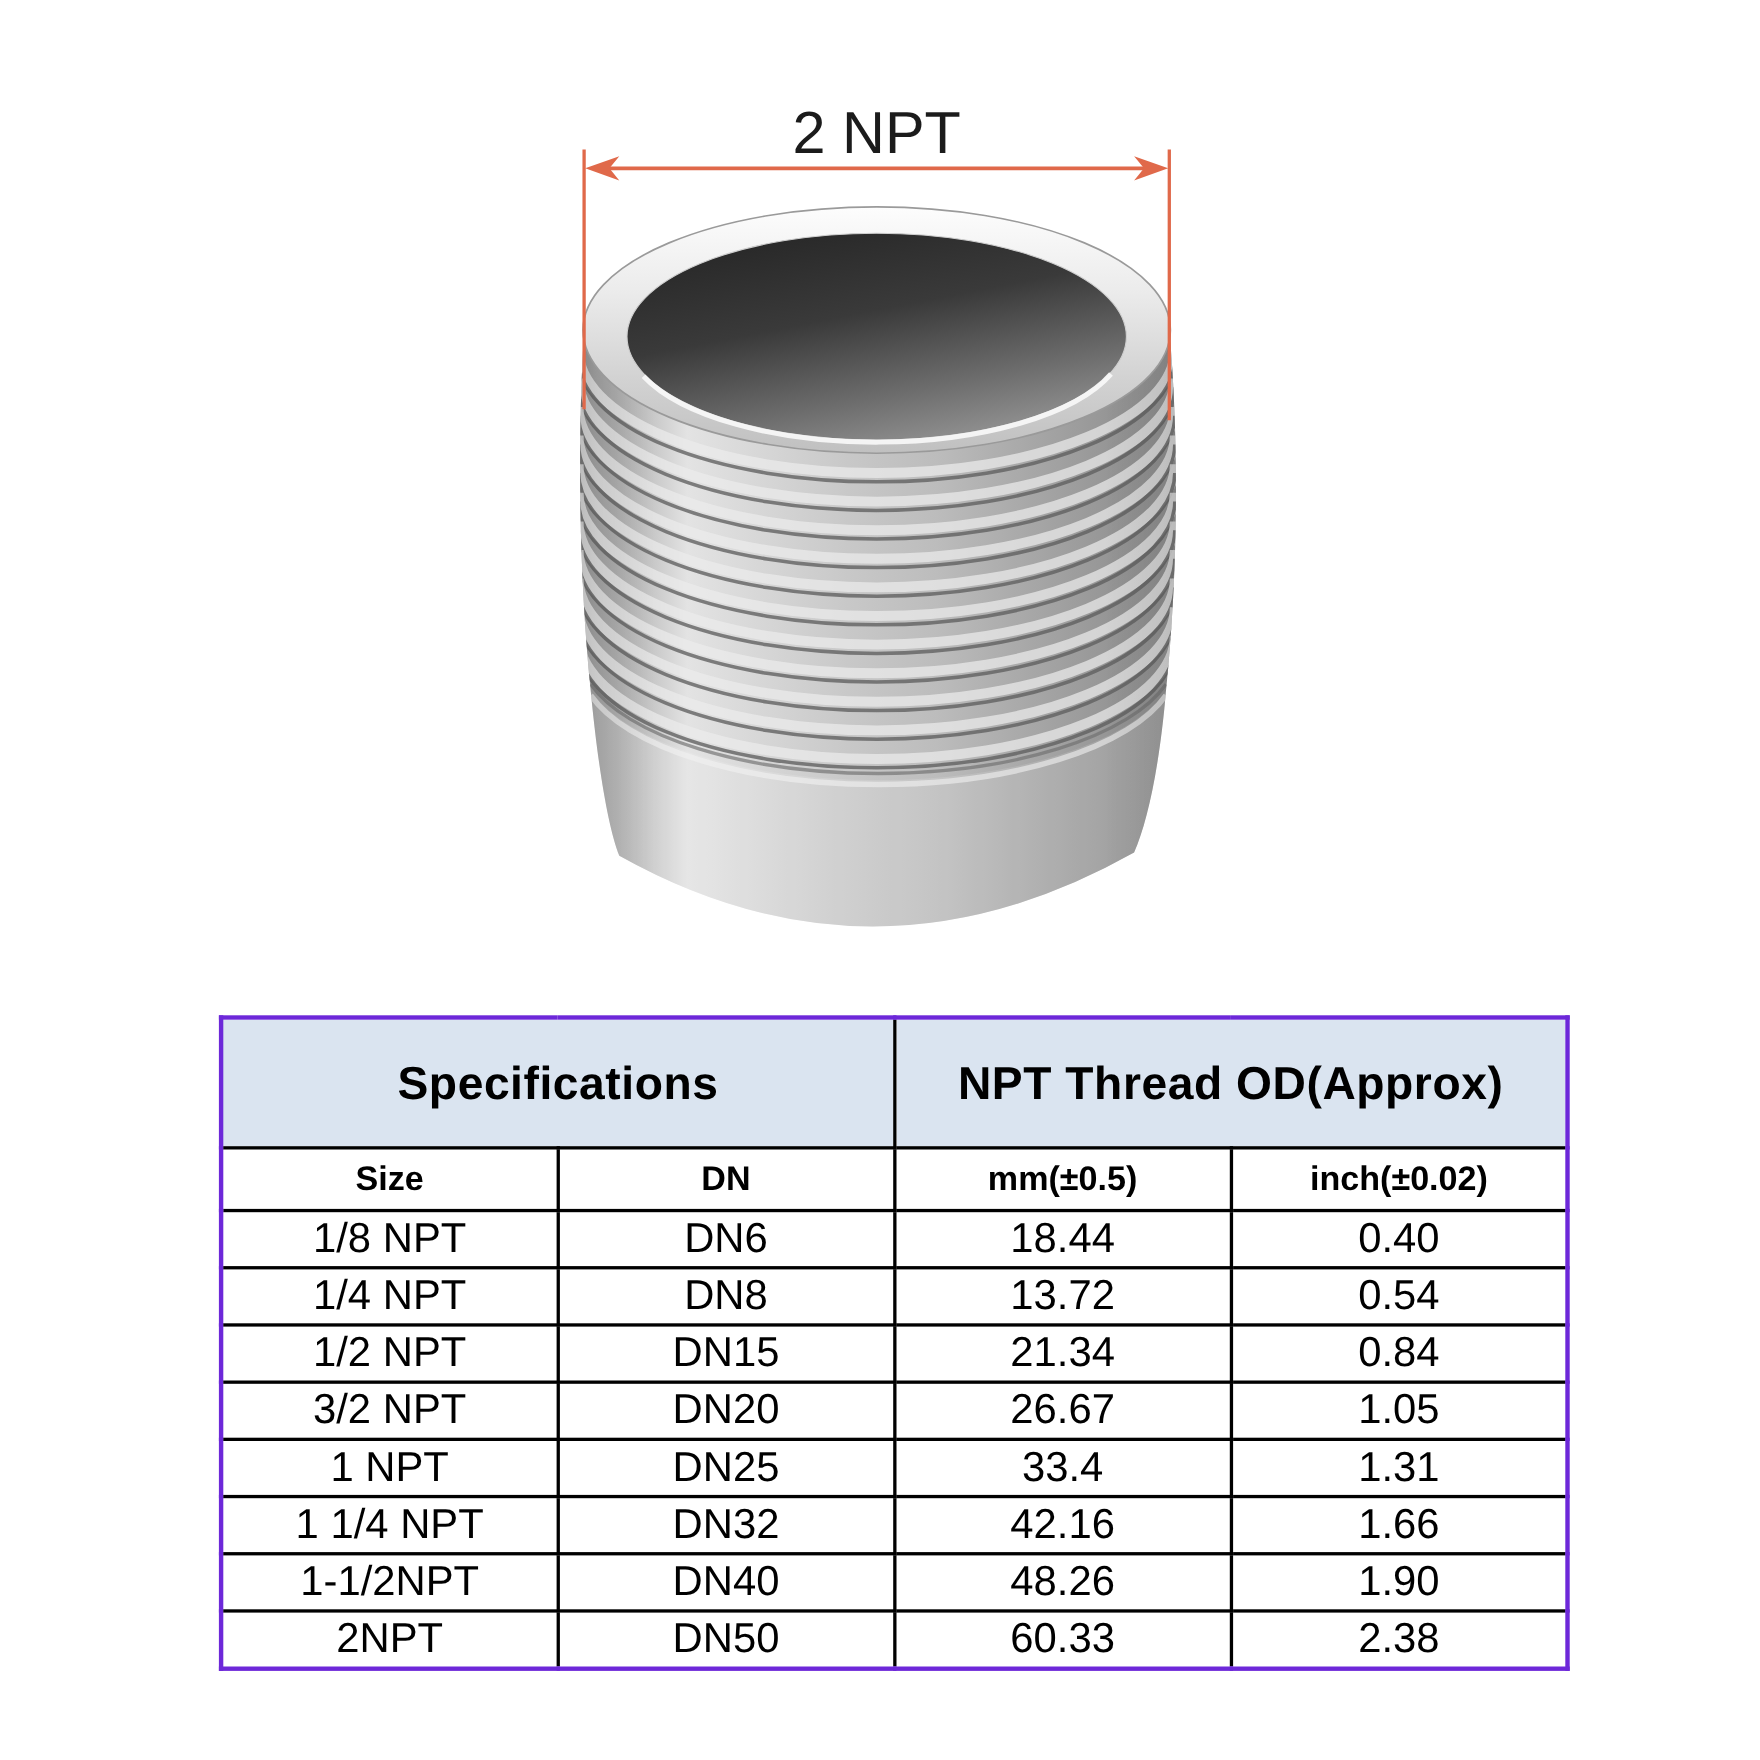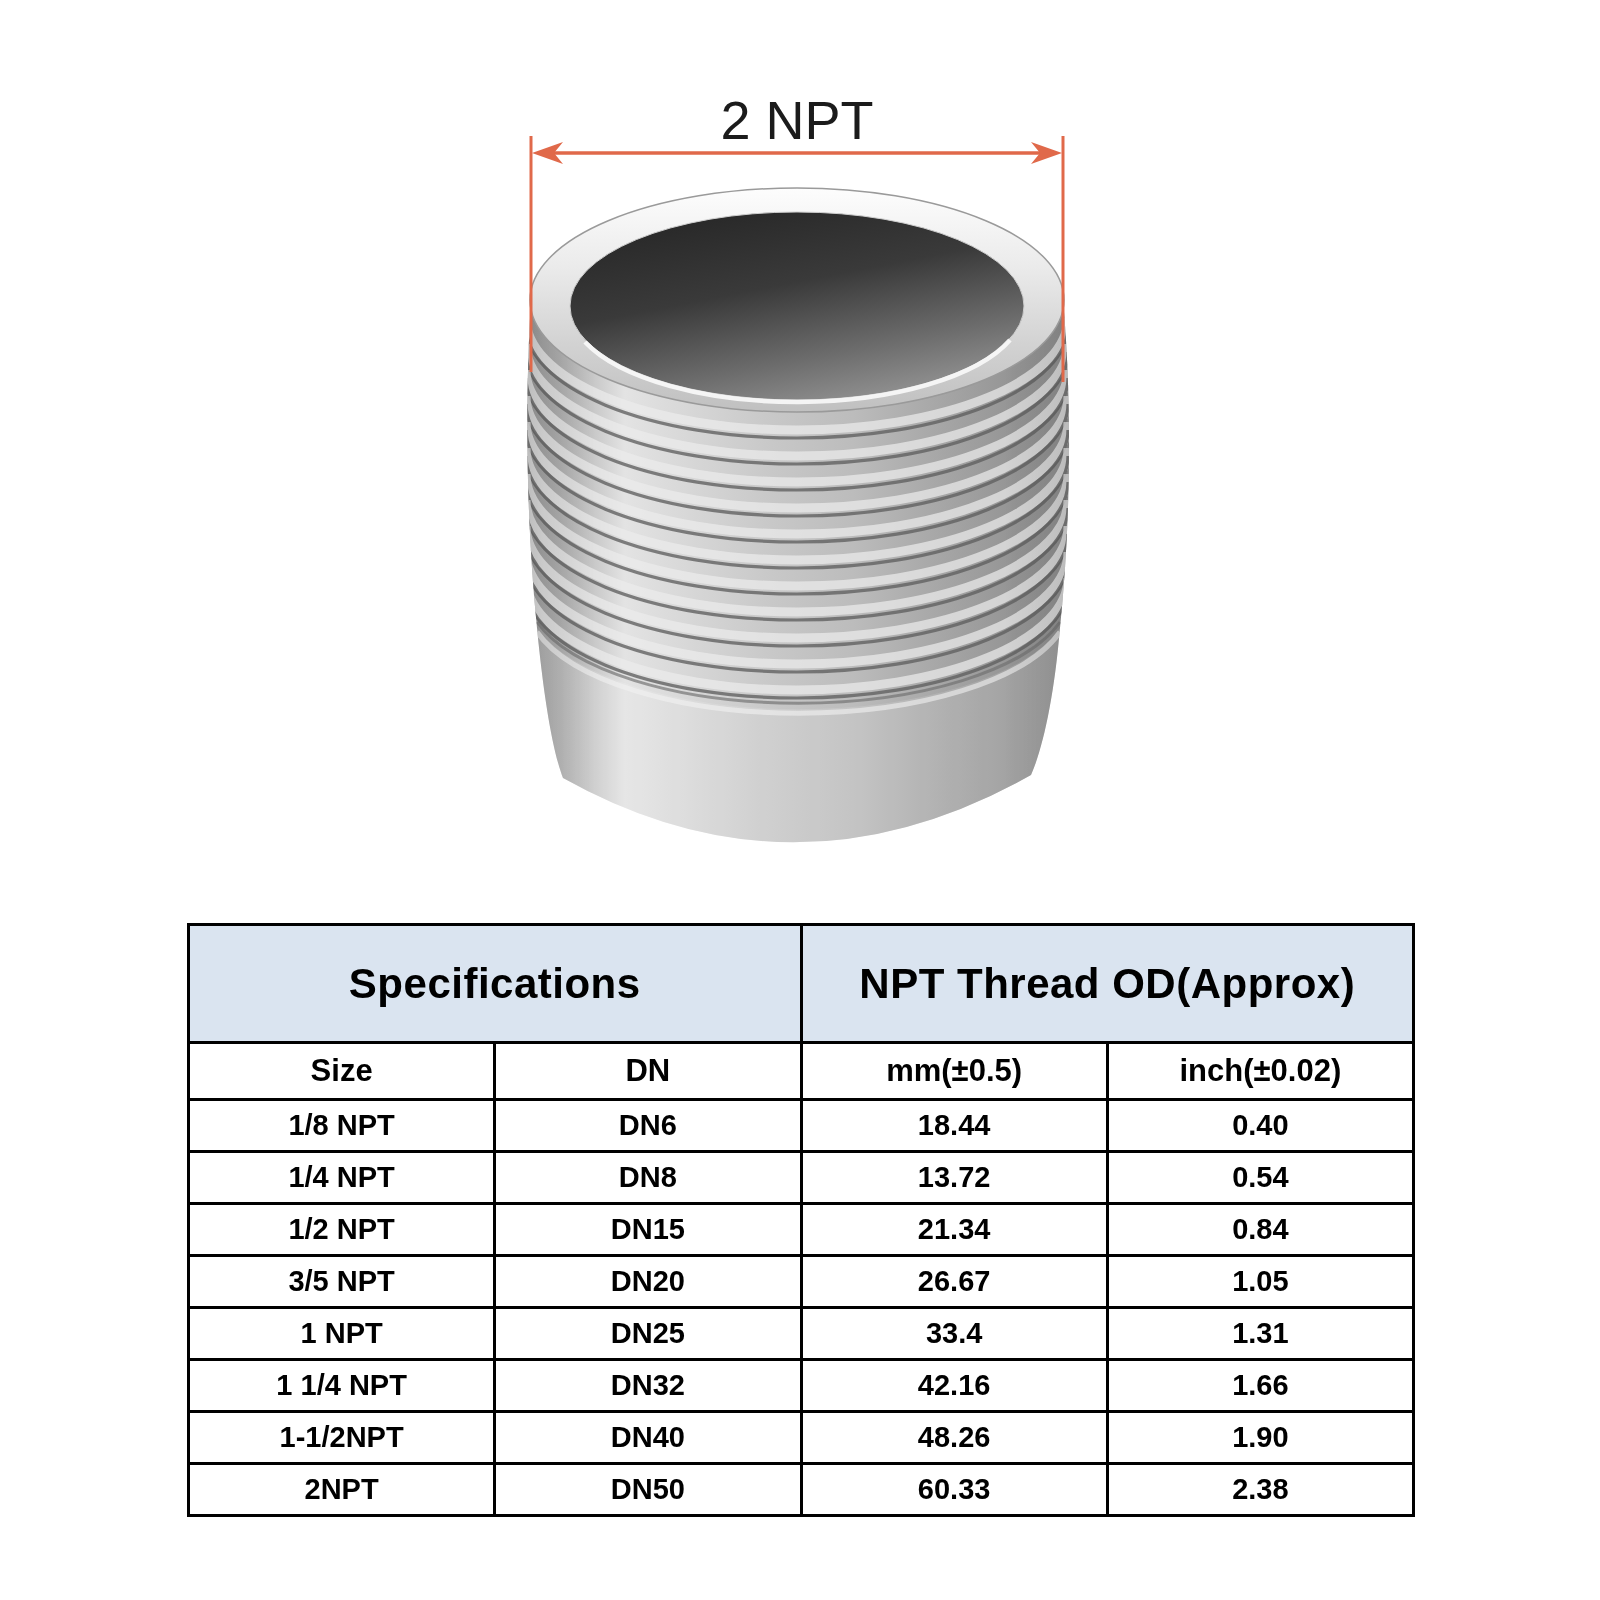--- a/index.html
+++ b/index.html
@@ -11,33 +11,33 @@
   .dim-label { font-family:"Liberation Sans", sans-serif; font-size:54px; fill:#1b1b1b; }
   .t-hi { stroke:#ececec; stroke-width:9;  fill:none; opacity:.72; }
   .t-dk { stroke:#5f5f5f; stroke-width:3.2; fill:none; opacity:.78; }
 
   table.spec {
     position:absolute; left:187px; top:923px; width:1228px;
     border-collapse:collapse; table-layout:fixed;
     background:#ffffff; color:#000;
     font-family:"Liberation Sans", sans-serif;
   }
-  table.spec { border:2px solid #6d28d9; }
+  table.spec { border:4px solid #6d28d9;margin-left:12px; }
   table.spec th, table.spec td {
     border:3px solid #000; text-align:center; vertical-align:middle;
     overflow:hidden; white-space:nowrap;
   }
   tr.group-row th {
     height:113px; font-size:42px; font-weight:bold; letter-spacing:0.5px;
   }
   tr.colhead-row th {
     height:52px; font-size:31px; font-weight:bold;
   }
   table.spec tbody td {
-    height:47px; font-size:29px; font-weight:bold;
+    height:47px; font-size:38px; font-weight:normal;
   }
 </style>
 </head>
 <body>
 
 <div class="canvas">
 
   <svg class="figure" width="1600" height="920" viewBox="0 0 1600 920">
     <defs>
       <linearGradient id="bodyGrad" x1="0" y1="0" x2="1" y2="0">
@@ -173,21 +173,21 @@
           <td>13.72</td>
           <td>0.54</td>
         </tr>
         <tr>
           <td>1/2 NPT</td>
           <td>DN15</td>
           <td>21.34</td>
           <td>0.84</td>
         </tr>
         <tr>
-          <td>3/5 NPT</td>
+          <td>3/2 NPT</td>
           <td>DN20</td>
           <td>26.67</td>
           <td>1.05</td>
         </tr>
         <tr>
           <td>1 NPT</td>
           <td>DN25</td>
           <td>33.4</td>
           <td>1.31</td>
         </tr>

